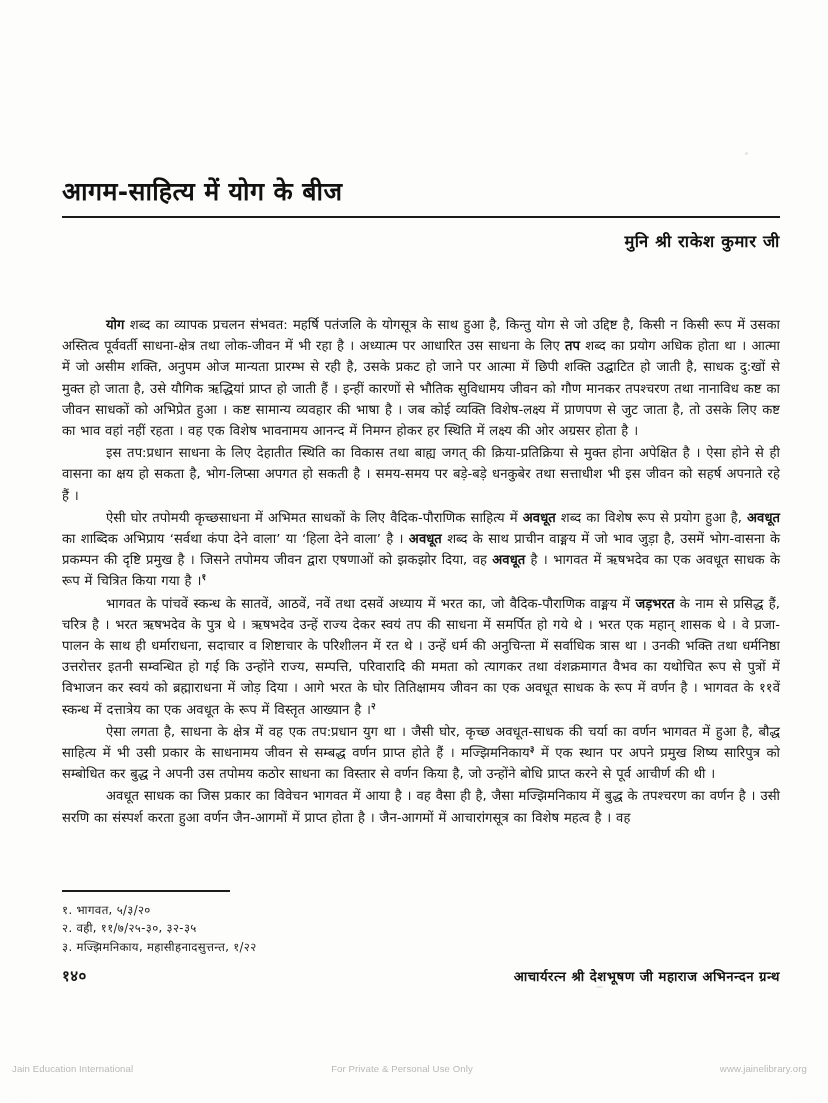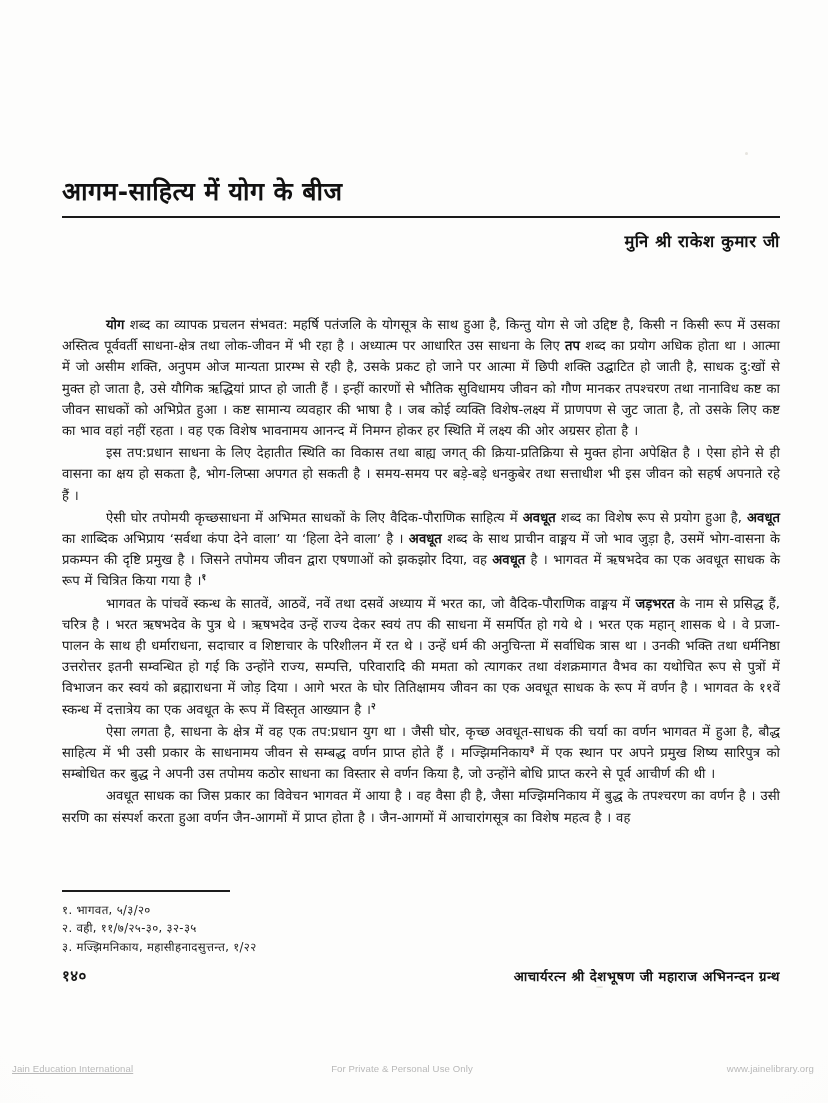--- a/index.html
+++ b/index.html
@@ -141,23 +141,23 @@
     top: 1068px;
     width: 828px;
     display: flex;
     align-items: center;
     font-family: "Liberation Sans", sans-serif;
     font-size: 9.6px;
     color: #b9b9b9;
     letter-spacing: .1px;
     z-index: 6;
   }
-  .dl-left   { position: absolute; left: 12px; text-decoration: underline; }
+  .dl-left   { position: absolute; left: 12px; }
   .dl-center { position: absolute; left: 0; width: 804px; text-align: center; }
-  .dl-right  { position: absolute; right: 14px; }
+  .dl-right  { position: absolute; right: 21px; }
 </style>
 </head>
 <body>
 
 <div class="page">
 
   <div class="title-block">
     <div class="doc-title">आगम-साहित्य में योग के बीज</div>
     <div class="title-rule"></div>
     <div class="byline">मुनि श्री राकेश कुमार जी</div>

